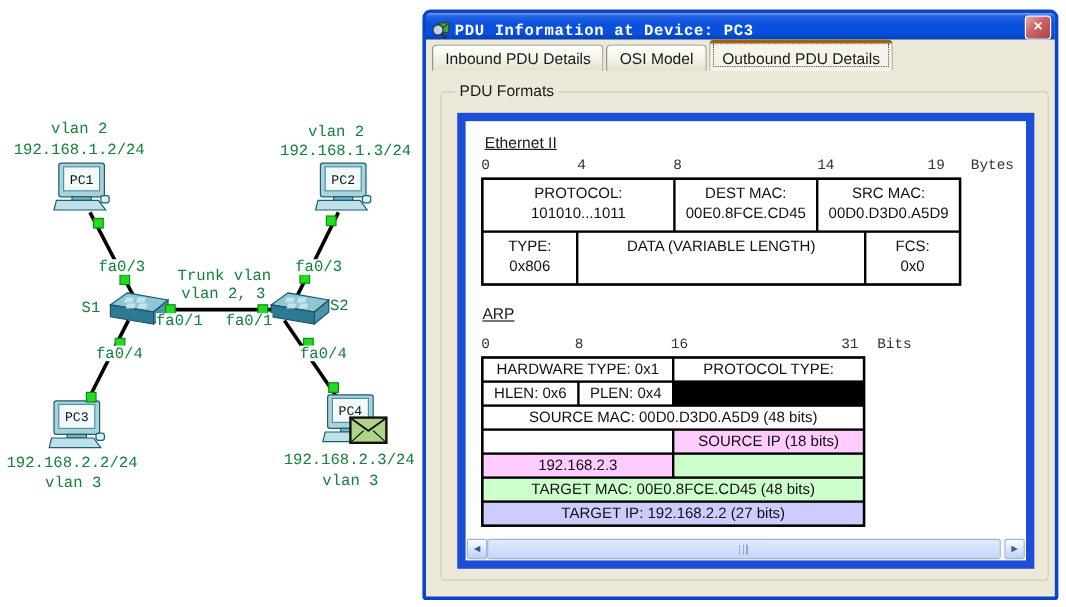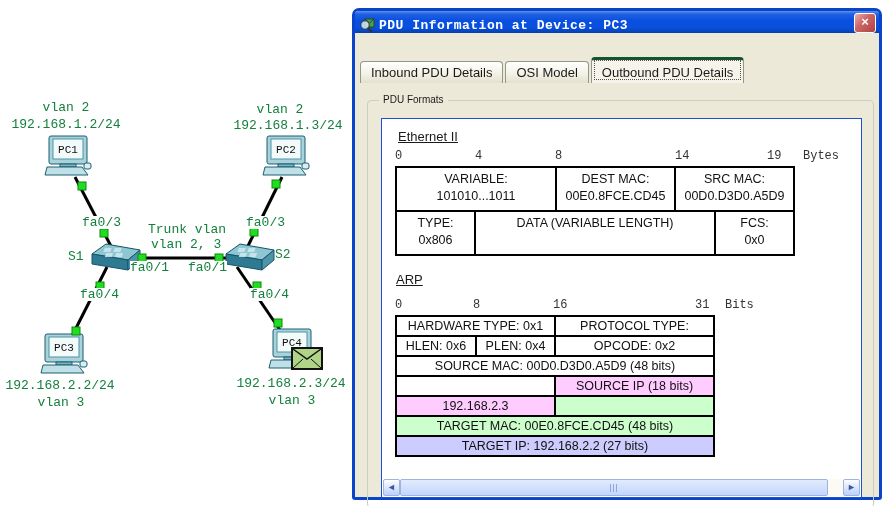--- a/index.html
+++ b/index.html
@@ -21,28 +21,28 @@
   #title-text{color:#fff;font-family:"Liberation Mono",monospace;font-weight:bold;
       font-size:13px;letter-spacing:.5px;flex:1;white-space:nowrap;overflow:hidden;}
   #close-btn{width:20px;height:18px;border:1px solid #FFF;border-radius:3px;
       background:linear-gradient(135deg,#E8AFAF 0%,#CE6868 40%,#B04040 100%);
       color:#fff;font-size:13px;font-weight:bold;line-height:16px;text-align:center;cursor:default;}
   #tabbar{flex:0 0 26px;display:flex;align-items:flex-end;padding-left:5px;gap:2px;}
   .tab{box-sizing:border-box;height:22px;padding:3px 10px 0;font-size:13px;color:#1A1A1A;
       border:1px solid #91988A;border-bottom:none;border-radius:4px 4px 0 0;
       background:linear-gradient(180deg,#FFFFFF,#F4F2E6 55%,#E3E0CE);white-space:nowrap;}
   .tab.active{height:26px;padding-top:5px;background:#F6F4EA;
-      border-top:3px solid #14532d;outline:1px dotted #55524A;outline-offset:-4px;margin-top:24px;}
+      border-top:3px solid #a16207;outline:1px dotted #55524A;outline-offset:-4px;}
   #win-content{flex:1;position:relative;}
   #groupbox{position:absolute;left:12px;top:17px;width:505px;height:406px;
       border:1px solid #CFCCC0;border-radius:4px;}
-  #group-label{position:absolute;left:24px;top:10px;font-size:10px;color:#1A1A1A;
+  #group-label{position:absolute;left:24px;top:10px;font-size:13px;color:#1A1A1A;
       background:#ECE9D8;padding:0 4px;line-height:14px;}
   #white-panel{position:absolute;left:26px;top:35px;width:481px;height:380px;
-      background:#fff;border:1px solid #1d4ed8;box-sizing:border-box;overflow:hidden;}
+      background:#fff;border:7px solid #1d4ed8;box-sizing:border-box;overflow:hidden;}
   .pdu-heading{position:absolute;font-size:13px;color:#1A1A1A;text-decoration:underline;}
   .ruler{position:absolute;height:14px;font-family:"Liberation Mono",monospace;
       font-size:12px;color:#333;}
   .rm{position:absolute;top:0;line-height:13px;}
   
   .pgrid{position:absolute;display:grid;gap:2px;background:#000;border:2px solid #000;}
   #eth-grid{grid-template-columns:77px 79px 117px 38px 77px;grid-auto-rows:42px;}
   #arp-grid{grid-template-columns:78px 77px 157px;grid-auto-rows:18px;}
   .cell{background:#fff;font-size:12.5px;color:#111;text-align:center;overflow:hidden;}
   .cell .l{padding-top:3px;line-height:17px;}
@@ -189,21 +189,21 @@
         <div class="ruler" style="left:13px;top:31px;width:460px">
           <span class="rm" style="left:0">0</span>
           <span class="rm" style="left:80px">4</span>
           <span class="rm" style="left:160px">8</span>
           <span class="rm" style="left:280px">14</span>
           <span class="rm" style="left:372px">19</span>
           <span class="rm" style="left:408px">Bytes</span>
         </div>
         <div id="eth-grid" class="pgrid" style="left:13px;top:47px">
           <div class="cell sp2">
-            <div class="l">VARIABLE:</div>
+            <div class="l">PROTOCOL:</div>
             <div class="v">101010...1011</div>
           </div>
           <div class="cell">
             <div class="l">DEST MAC:</div>
             <div class="v">00E0.8FCE.CD45</div>
           </div>
           <div class="cell sp2">
             <div class="l">SRC MAC:</div>
             <div class="v">00D0.D3D0.A5D9</div>
           </div>
@@ -226,21 +226,20 @@
           <span class="rm" style="left:78px">8</span>
           <span class="rm" style="left:158px">16</span>
           <span class="rm" style="left:300px">31</span>
           <span class="rm" style="left:330px">Bits</span>
         </div>
         <div id="arp-grid" class="pgrid" style="left:13px;top:196px">
           <div class="cell arp-cell sp2">HARDWARE TYPE: 0x1</div>
           <div class="cell arp-cell">PROTOCOL TYPE:</div>
           <div class="cell arp-cell">HLEN: 0x6</div>
           <div class="cell arp-cell">PLEN: 0x4</div>
-          <div class="cell arp-cell">OPCODE: 0x2</div>
           <div class="cell arp-cell sp3 bg-yellow">SOURCE MAC: 00D0.D3D0.A5D9 (48 bits)</div>
           <div class="cell arp-cell sp2 bg-yellow"></div>
           <div class="cell arp-cell bg-pink">SOURCE IP (18 bits)</div>
           <div class="cell arp-cell sp2 bg-pink">192.168.2.3</div>
           <div class="cell arp-cell bg-green"></div>
           <div class="cell arp-cell sp3 bg-green">TARGET MAC: 00E0.8FCE.CD45 (48 bits)</div>
           <div class="cell arp-cell sp3 bg-lav">TARGET IP: 192.168.2.2 (27 bits)</div>
         </div>
 
         <div id="hscroll">

